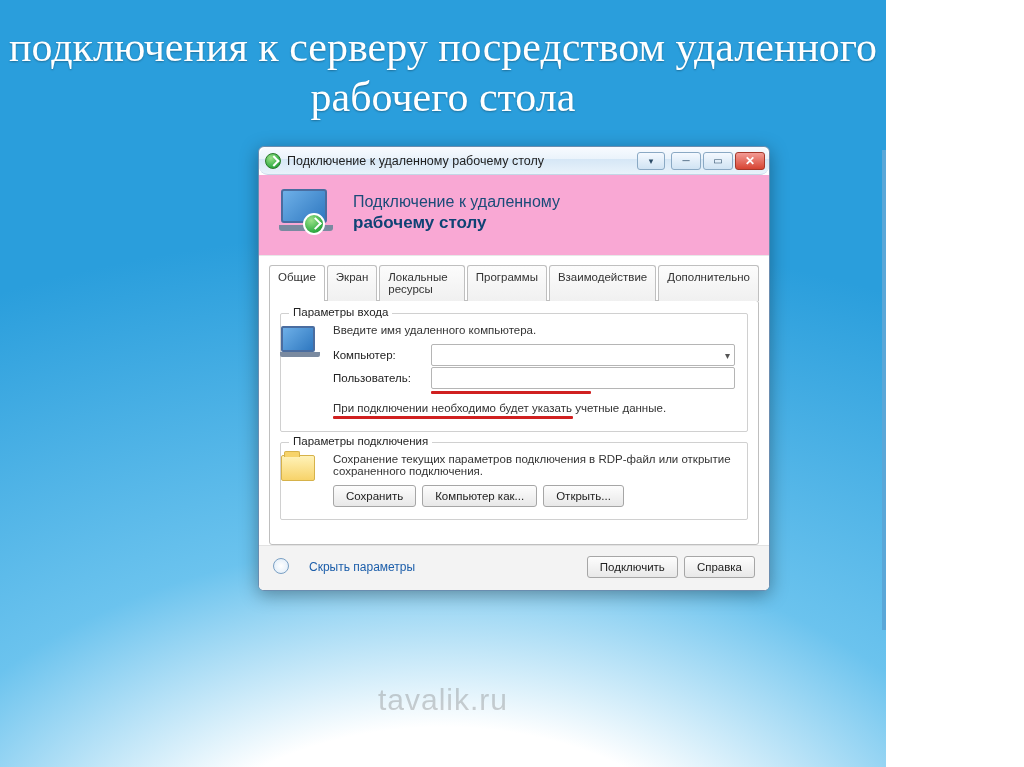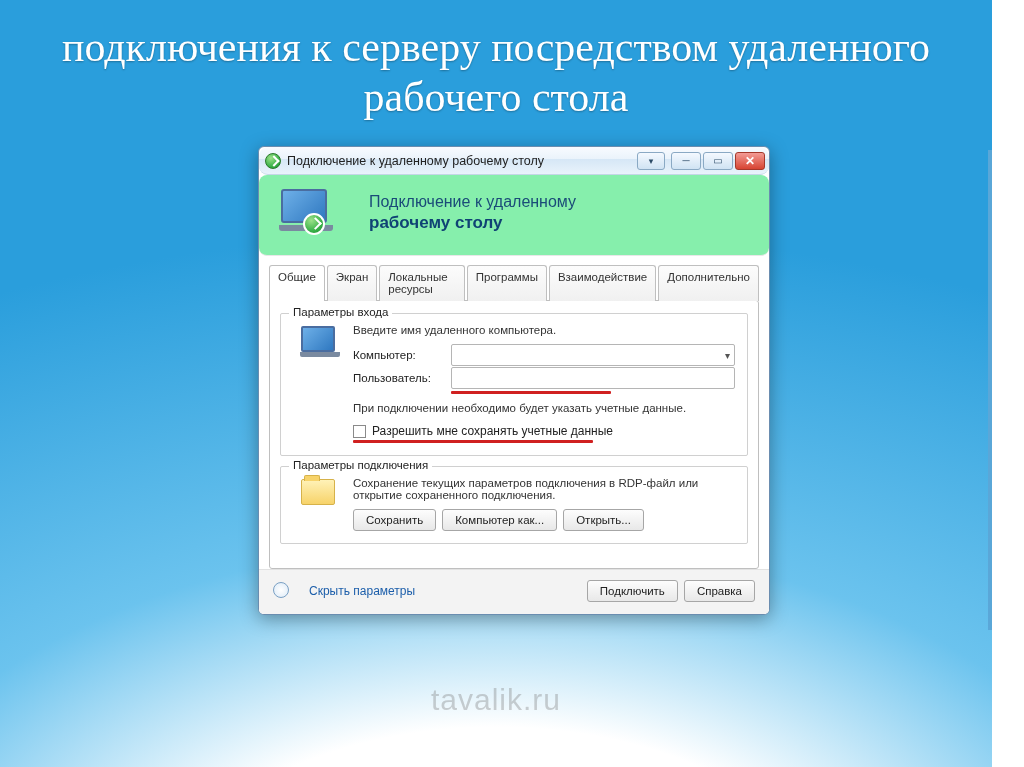--- a/index.html
+++ b/index.html
@@ -1,20 +1,20 @@
 <!DOCTYPE html>
 <html><head>
 <meta charset="utf-8">
 <style>
   * { box-sizing: border-box; }
   html, body { margin: 0; padding: 0; font-family: "Segoe UI", Tahoma, Arial, sans-serif; }
   body { width: 1024px; height: 767px; overflow: hidden; }
 
   .slide {
-    width: 992px; height: 767px;
+    width: 886px; height: 767px;
     background: radial-gradient(ellipse 120% 90% at 50% 120%, #ffffff 0%, #ffffff 28%, #6bc3ee 55%, #2a9edc 100%);
     position: relative;
   }
 
   .slide-title {
     position: absolute; top: 22px; left: 0; right: 0;
     text-align: center; color: #fff;
     font-family: "Times New Roman", serif;
     font-size: 42px; line-height: 1.2;
     text-shadow: 0 1px 2px rgba(0,0,0,.3);
@@ -71,24 +71,24 @@
     border: 1px solid #8aa9c4;
     display: flex; align-items: center; justify-content: center;
   }
   .dropdown-btn::after { content: "▾"; font-size: 9px; color: #2b4a66; }
 
   .content {
     background: #fff;
   }
 
   .banner {
-    background: #86efac;
+    background: #f9a8d4;
     border-bottom: 1px solid #e8e8e8;
     padding: 14px 18px 18px 18px;
-    display: flex; gap: 32px; align-items: center; border-radius: 8px;
+    display: flex; gap: 16px; align-items: center;
   }
   .banner-icon {
     width: 60px; height: 48px; position: relative;
   }
   .banner-icon .monitor {
     position: absolute; left: 4px; top: 0; width: 46px; height: 34px;
     border: 2px solid #4a6da0; border-radius: 3px;
     background: linear-gradient(135deg, #6eb0e8, #2f78c0);
   }
   .banner-icon .monitor::after {
@@ -136,21 +136,21 @@
     background: #fff;
     border-radius: 0 3px 3px 3px;
     padding: 12px 10px 12px 10px;
     font-size: 12px; color: #222;
   }
 
   .group {
     border: 1px solid #d0d0d0;
     border-radius: 2px;
     margin-bottom: 10px;
-    padding: 10px 12px 12px 20px;
+    padding: 10px 12px 12px 0;
     position: relative;
   }
   .group-title {
     position: absolute; top: -8px; left: 8px;
     background: #fff; padding: 0 4px;
     font-size: 11.5px; color: #222;
   }
 
   .grp-row { display: flex; gap: 12px; }
   .grp-icon { width: 40px; flex-shrink: 0; }
@@ -311,24 +311,20 @@
                 <div class="form-row" style="margin-bottom:2px;">
                   <div class="form-label">Пользователь:</div>
                   <div class="tinp"></div>
                 </div>
                 <div style="margin-left:98px;">
                   <div class="red-underline" style="width:160px;"></div>
                 </div>
 
                 <div class="hint-sm">При подключении необходимо будет указать учетные данные.</div>
 
-                <div class="chk-row">
-                  <div class="chk"></div>
-                  <div>Разрешить мне сохранять учетные данные</div>
-                </div>
                 <div class="red-underline" style="width:240px; margin-top:2px;"></div>
               </div>
             </div>
           </div>
 
           <div class="group" style="margin-bottom:12px;">
             <div class="group-title">Параметры подключения</div>
             <div class="grp-row">
               <div class="grp-icon">
                 <div class="folder-sm"></div>

